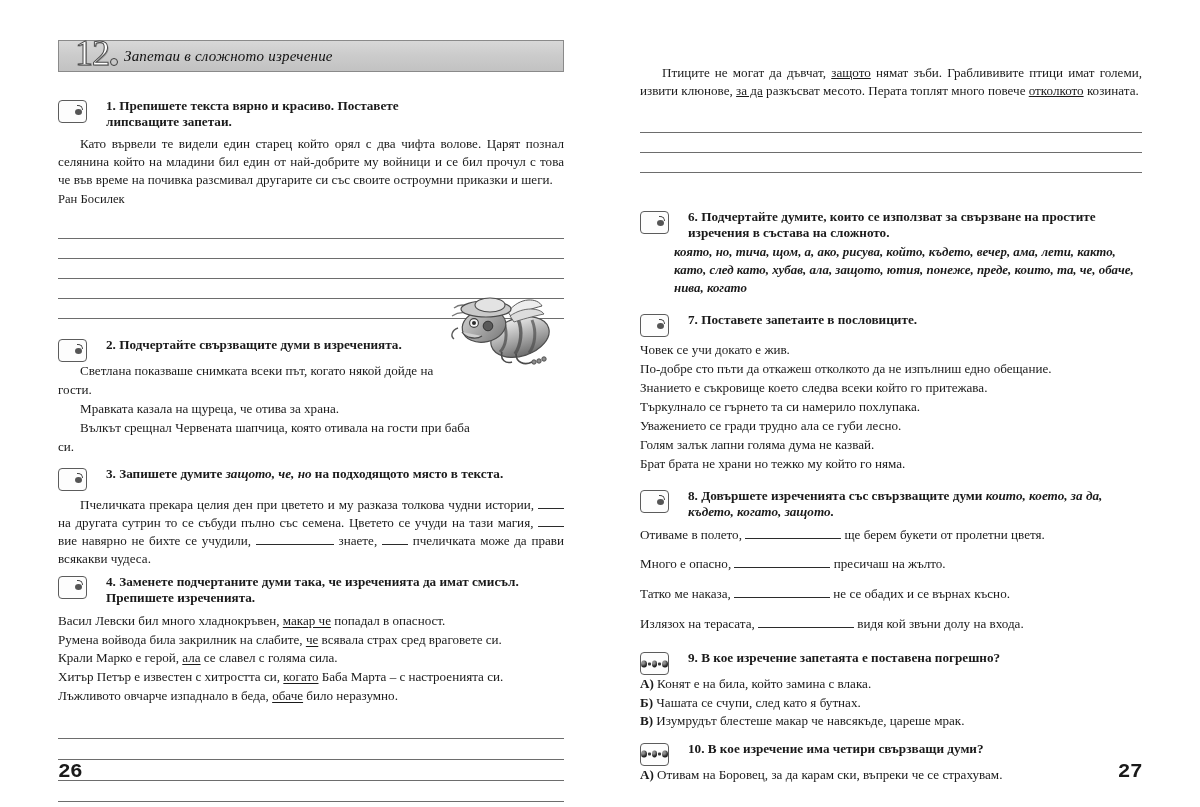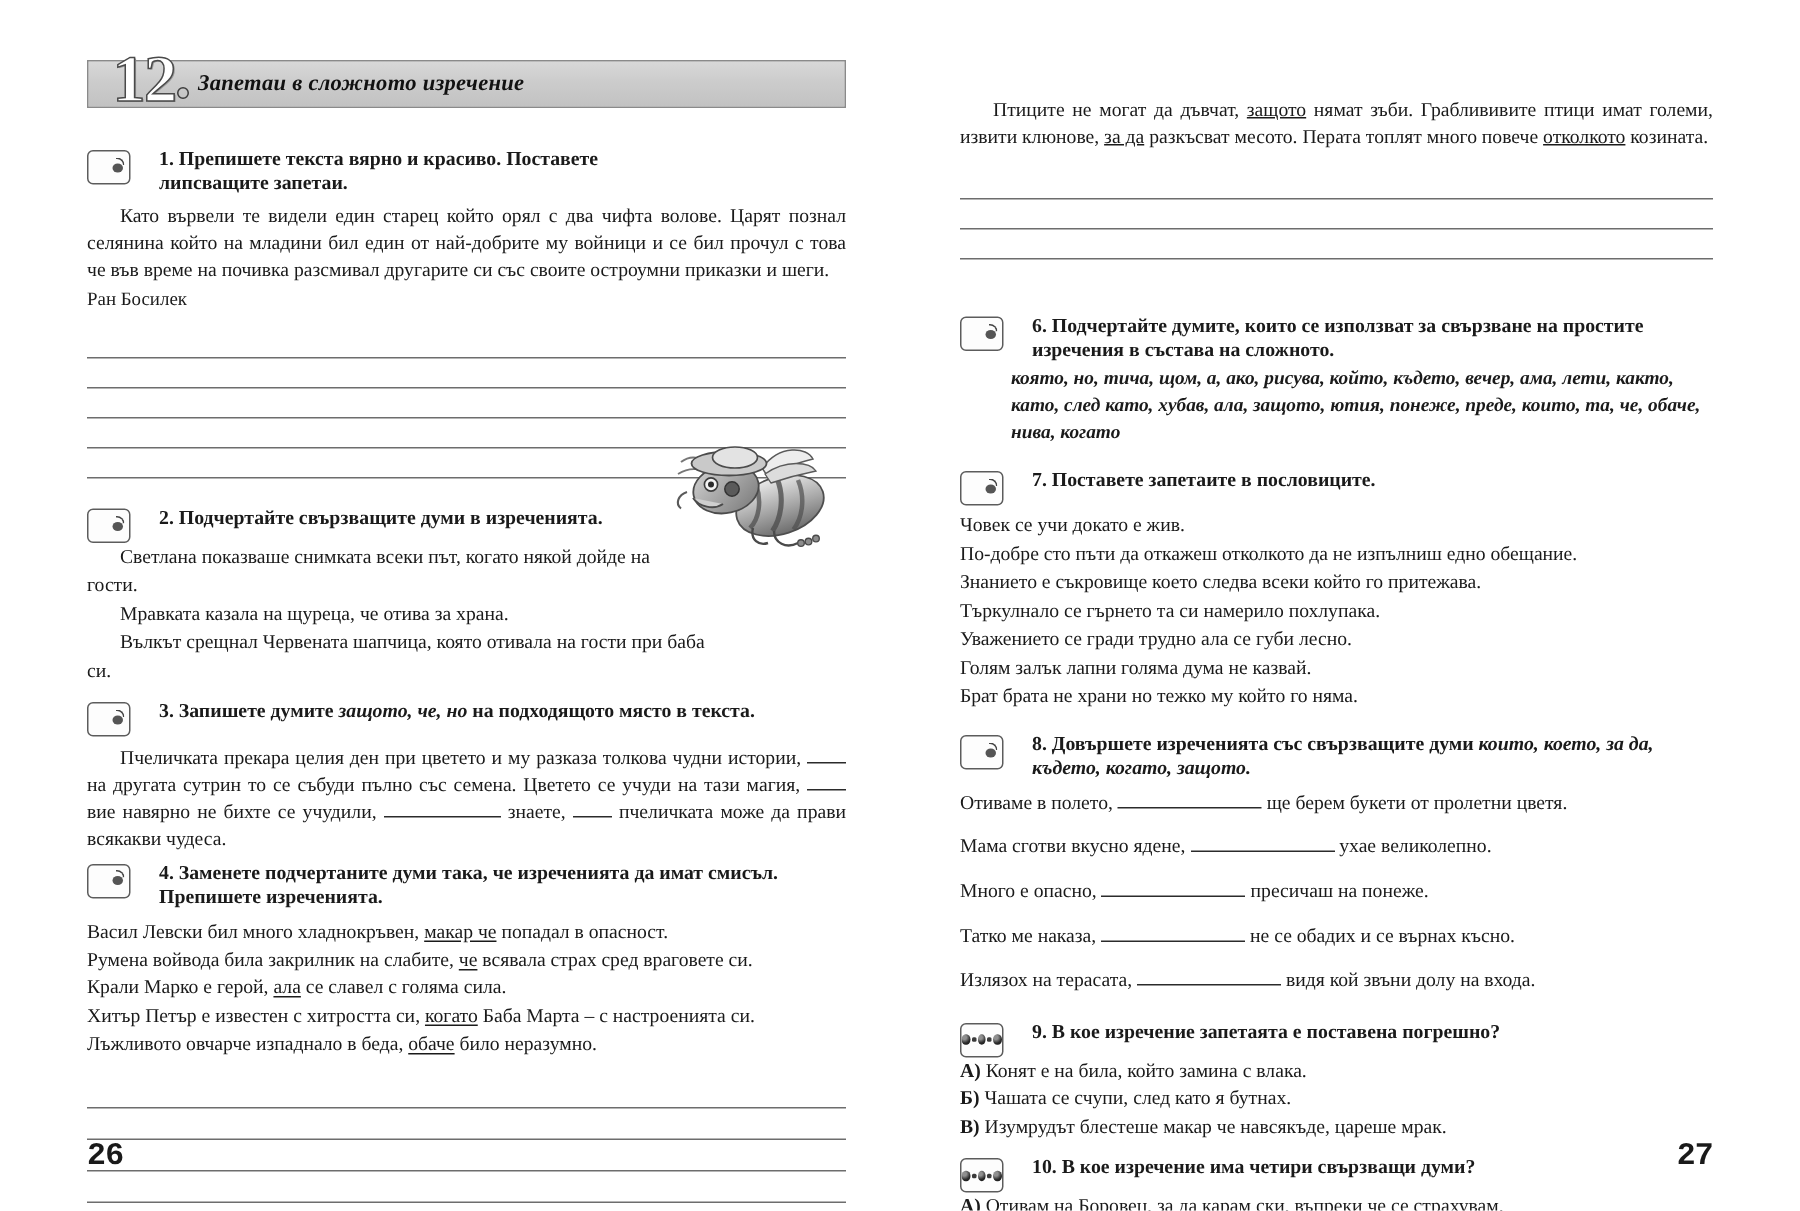--- a/index.html
+++ b/index.html
@@ -19,38 +19,38 @@
   .chapter-bar{
     position:relative;
     height:30px;
     background:linear-gradient(to bottom,#d8d8d8 0%,#cccccc 45%,#c2c2c2 100%);
     border:1px solid #8a8a8a;
     margin-bottom:26px;
     display:flex;align-items:center;
   }
   .chap-num{
     font-family:"Liberation Serif", serif;
-    font-size:44px;
-    font-weight:bold;
+    font-size:36px;
+    font-weight:normal;
     line-height:1;
     color:#ffffff;
     -webkit-text-stroke:1px #4a4a4a;
     text-shadow:1px 1px 0 #9a9a9a;
     margin-left:16px;
     letter-spacing:-1px;
     position:relative;
     top:-3px;
   }
   .chap-dot{
     display:inline-block;width:6px;height:6px;border-radius:50%;
     border:1.3px solid #3d3d3d;background:transparent;
     margin-left:1px;margin-right:6px;position:relative;top:6px;
   }
   .chap-title{
-    font-style:italic;font-weight:bold;font-size:15px;
+    font-style:italic;font-weight:normal;font-size:15px;
     color:#111;letter-spacing:.2px;
   }
 
   
   .ex{margin-top:0;}
   .ex-head{display:flex;align-items:flex-start;gap:19px;}
   .ex-icon{
     flex:0 0 auto;width:27px;height:21px;
     border:1px solid #5c5c5c;border-radius:4px;background:#fdfdfd;
     position:relative;overflow:hidden;margin-top:2px;
@@ -321,22 +321,21 @@
 
     <div class="ex">
       <div class="ex-head">
         <span class="ex-icon">
           <span class="bug"><span class="ant"></span><span class="head"></span><span class="body"></span><span class="base"></span></span>
         </span>
         <span class="ex-title"><span>8. Довършете изреченията със свързващите думи </span><i>които, което, за да,</i><br><i>където, когато, защото.</i></span>
       </div>
       <div style="height:6px"></div>
       <p class="fill-line"><span>Отиваме в полето, </span><span class="blank b-lg"></span><span> ще берем букети от пролетни цветя.</span></p>
-      <p class="fill-line"><span>Мама сготви вкусно ядене, </span><span class="blank b-lg"></span><span> ухае великолепно.</span></p>
-      <p class="fill-line"><span>Много е опасно, </span><span class="blank b-lg"></span><span> пресичаш на понеже.</span></p>
+      <p class="fill-line"><span>Много е опасно, </span><span class="blank b-lg"></span><span> пресичаш на жълто.</span></p>
       <p class="fill-line"><span>Татко ме наказа, </span><span class="blank b-lg"></span><span> не се обадих и се върнах късно.</span></p>
       <p class="fill-line"><span>Излязох на терасата, </span><span class="blank b-lg"></span><span> видя кой звъни долу на входа.</span></p>
     </div>
 
     <div class="sp6"></div>
 
     <div class="ex">
       <div class="ex-head">
         <span class="ex-icon">
           <span class="quiz-dots">

